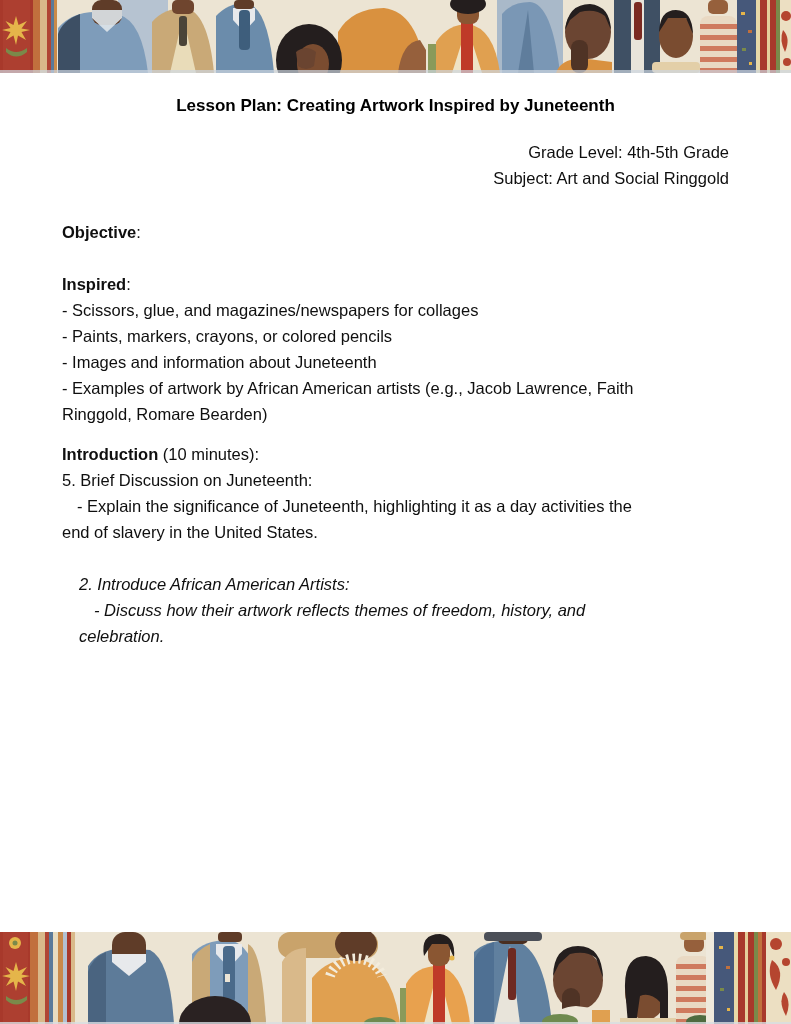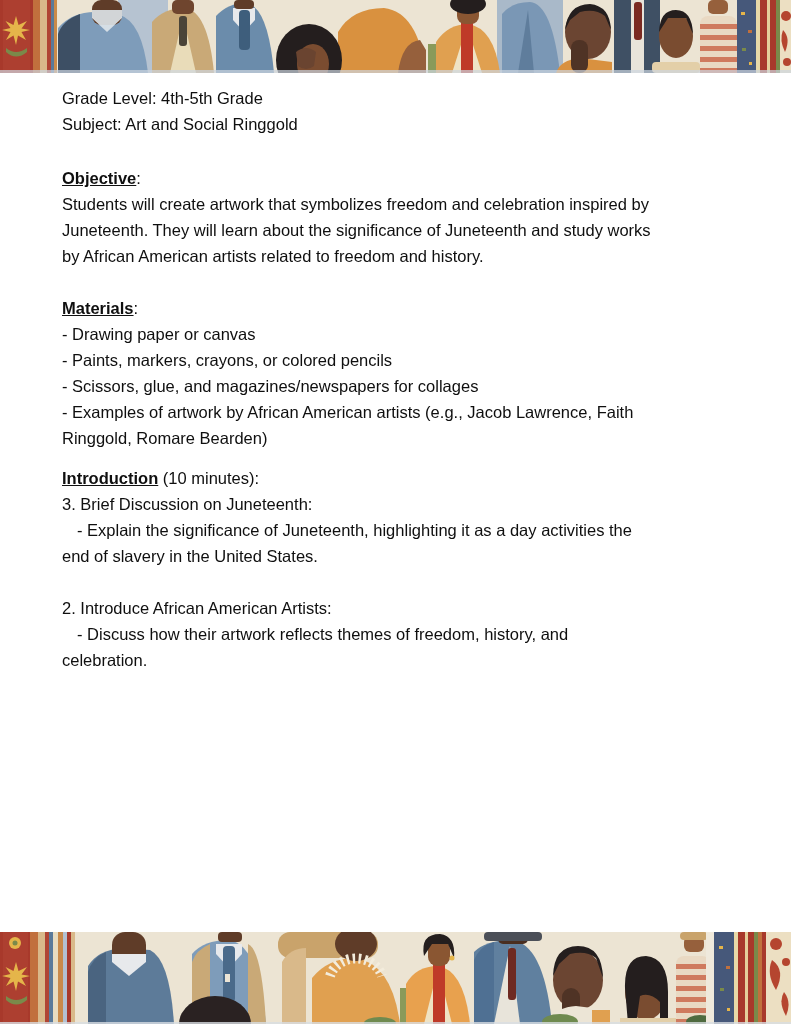--- a/index.html
+++ b/index.html
@@ -23,27 +23,27 @@
     line-height:26px;
   }
   .title{
     font-size:17px;
     font-weight:bold;
     text-align:center;
     line-height:26px;
     margin:20px 0 20px 0;
     color:#000;
   }
-  .meta{text-align:left;margin:12px 0 28px 0;}
+  .meta{text-align:right;margin:12px 0 28px 0;}
   p{margin:0;white-space:pre-line;}
   .sect-objective{margin:0 0 26px 0;}
   .sect-materials{margin:0 0 14px 0;}
   .sect-introduction{margin:0 0 26px 0;}
-  .sect-step2{margin:0;}
-  .hline b{font-weight:bold;text-decoration:underline;}
+  .sect-step2{margin:17px;font-style:italic;}
+  .hline b{font-weight:bold;}
   .bullet{text-indent:15px;}
 </style>
 </head>
 <body>
 
 <div class="page">
 
   <div class="banner banner-top">
     <svg viewBox="0 0 791 73" preserveAspectRatio="none">
       <rect width="791" height="73" fill="#e9e0cf"></rect>
@@ -130,45 +130,43 @@
       <rect x="780" width="11" height="73" fill="#ecdfc2"></rect>
       <circle cx="786" cy="16" r="5" fill="#b5452f"></circle>
       <path d="M783 30 Q791 38 785 52 Q779 40 783 30 Z" fill="#b5452f"></path>
       <circle cx="787" cy="62" r="4" fill="#b5452f"></circle>
       <rect y="70" width="791" height="3" fill="#cdd6df" opacity="0.7"></rect>
     </svg>
   </div>
 
   <div class="content">
 
+    <h1 class="title">Lesson Plan: Creating Artwork Inspired by Juneteenth</h1>
 
     <div class="meta">
       <p>Grade Level: 4th-5th Grade</p>
       <p>Subject: Art and Social Ringgold</p>
     </div>
 
     <div class="sect-objective">
       <p class="hline"><b>Objective</b><span>:</span></p>
-      <p>Students will create artwork that symbolizes freedom and celebration inspired by
-Juneteenth. They will learn about the significance of Juneteenth and study works
-by African American artists related to freedom and history.</p>
     </div>
 
     <div class="sect-materials">
-      <p class="hline"><b>Materials</b><span>:</span></p>
-      <p>- Drawing paper or canvas</p>
+      <p class="hline"><b>Inspired</b><span>:</span></p>
+      <p>- Scissors, glue, and magazines/newspapers for collages</p>
       <p>- Paints, markers, crayons, or colored pencils</p>
-      <p>- Scissors, glue, and magazines/newspapers for collages</p>
+      <p>- Images and information about Juneteenth</p>
       <p>- Examples of artwork by African American artists (e.g., Jacob Lawrence, Faith
 Ringgold, Romare Bearden)</p>
     </div>
 
     <div class="sect-introduction">
       <p class="hline"><b>Introduction</b><span> (10 minutes):</span></p>
-      <p>3. Brief Discussion on Juneteenth:</p>
+      <p>5. Brief Discussion on Juneteenth:</p>
       <p class="bullet">- Explain the significance of Juneteenth, highlighting it as a day activities the
 end of slavery in the United States.</p>
     </div>
 
     <div class="sect-step2">
       <p>2. Introduce African American Artists:</p>
       <p class="bullet">- Discuss how their artwork reflects themes of freedom, history, and
 celebration.</p>
     </div>
 

